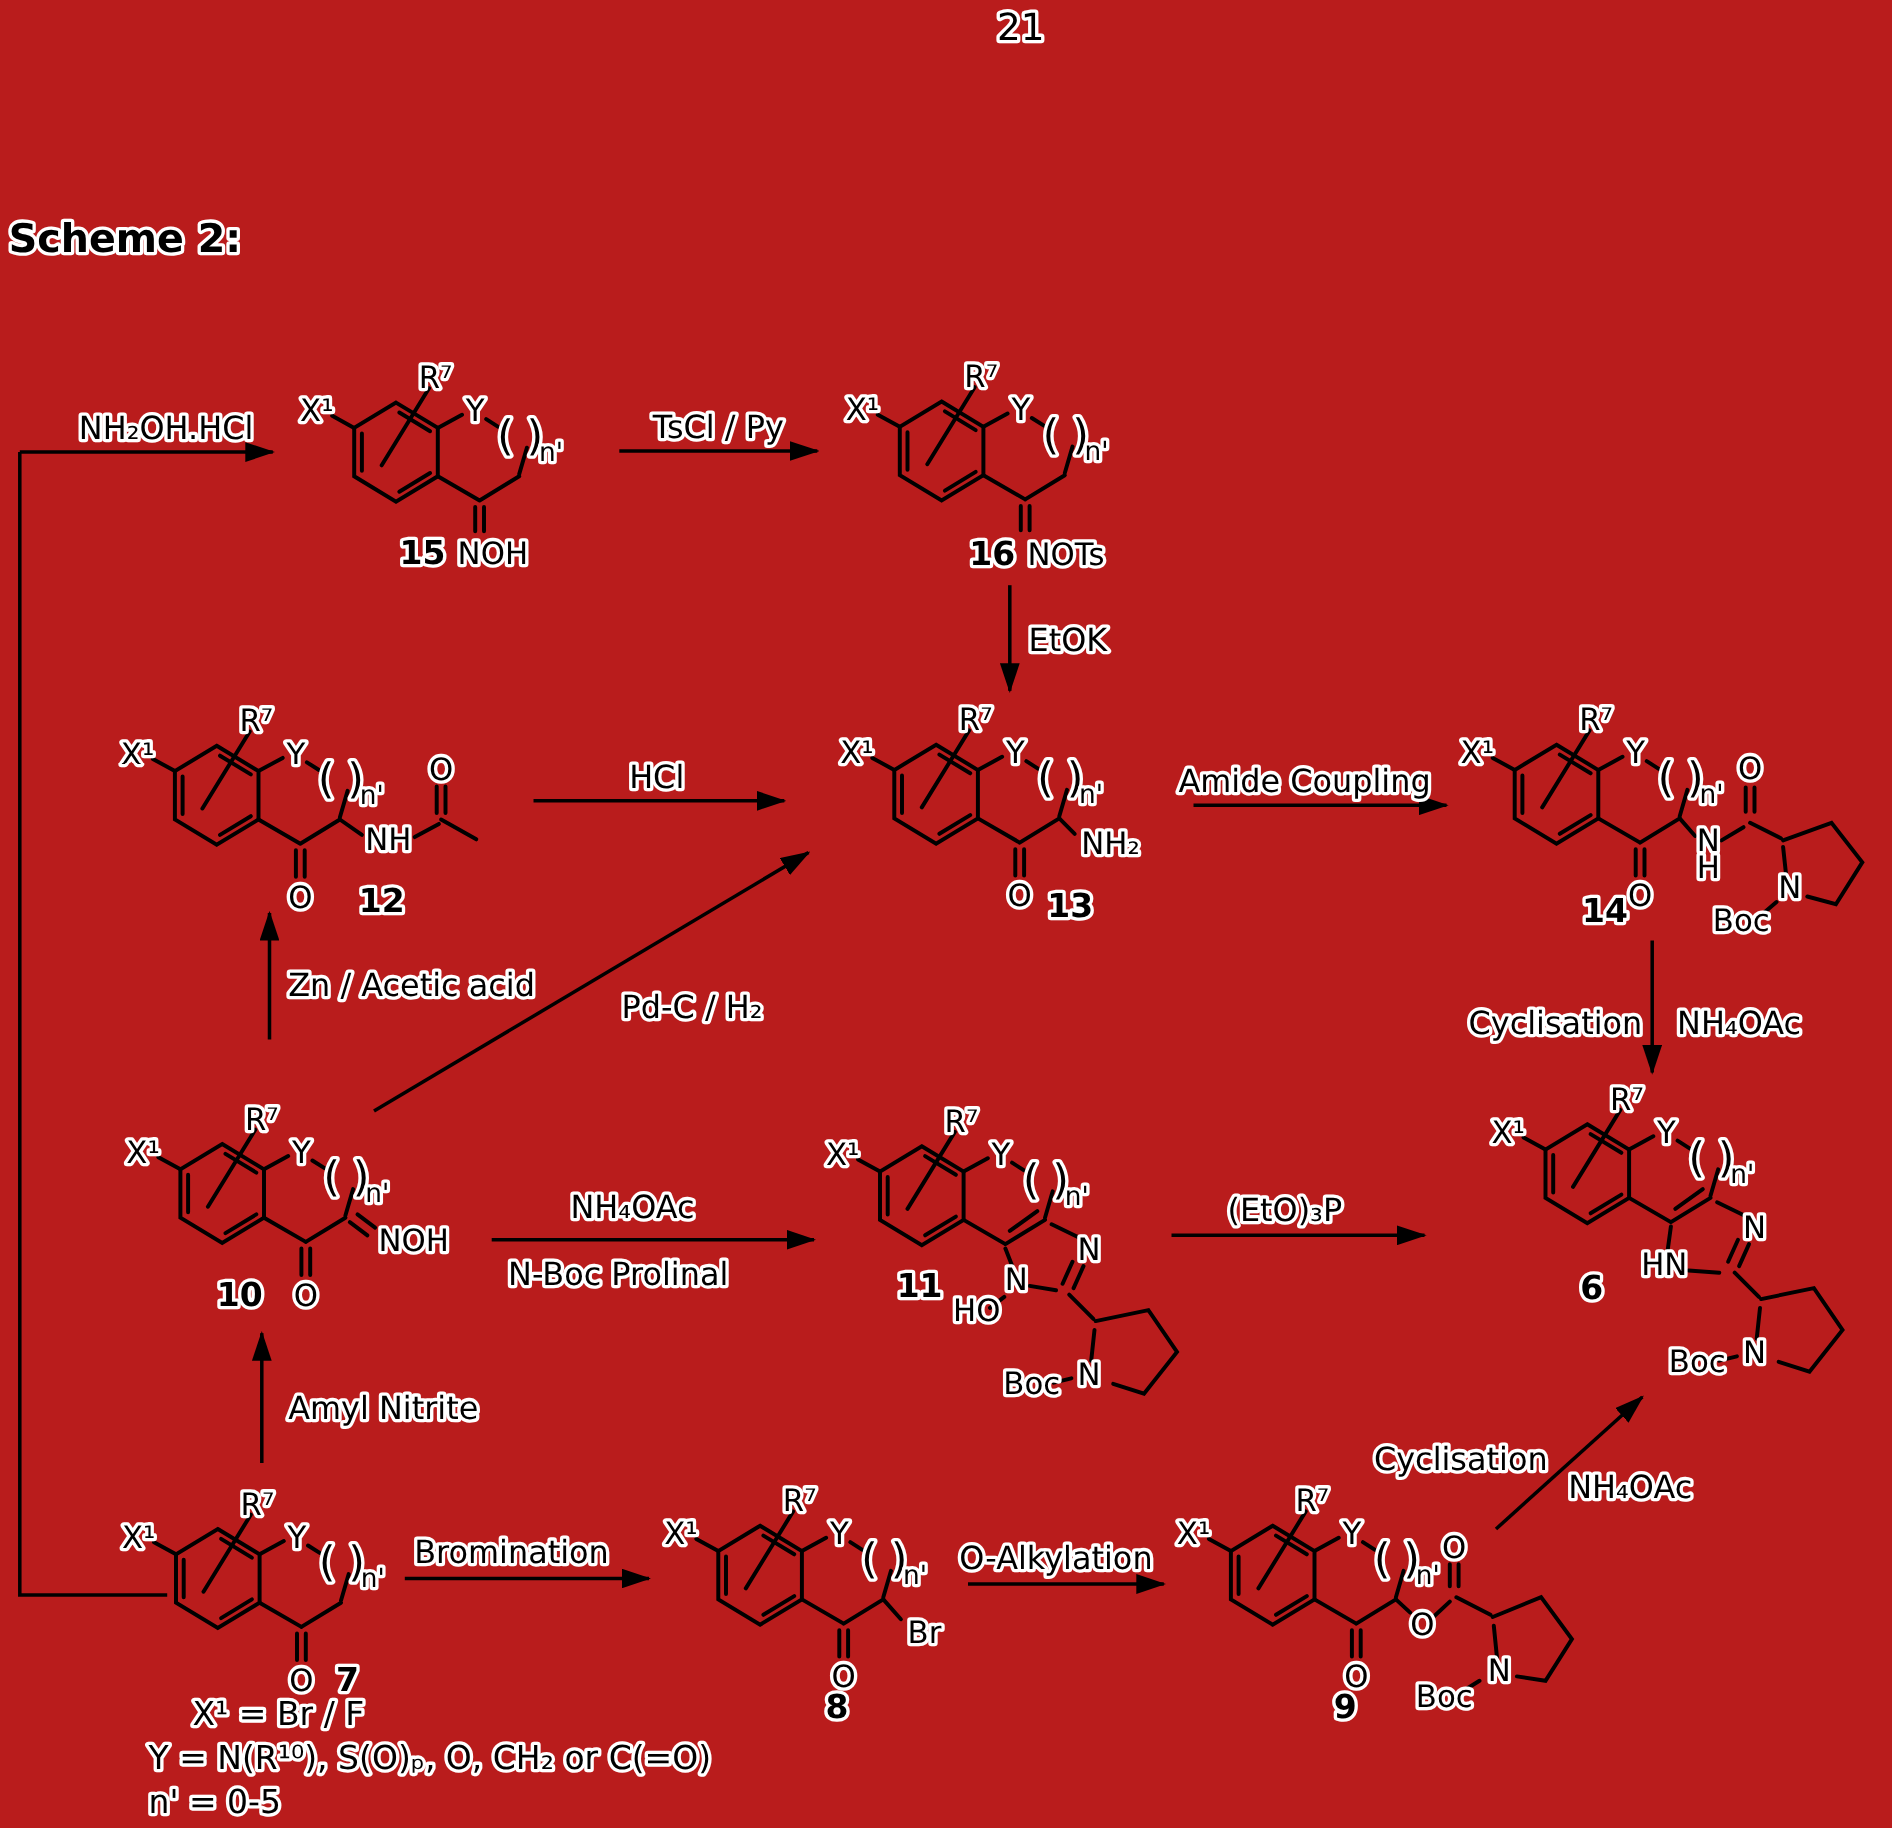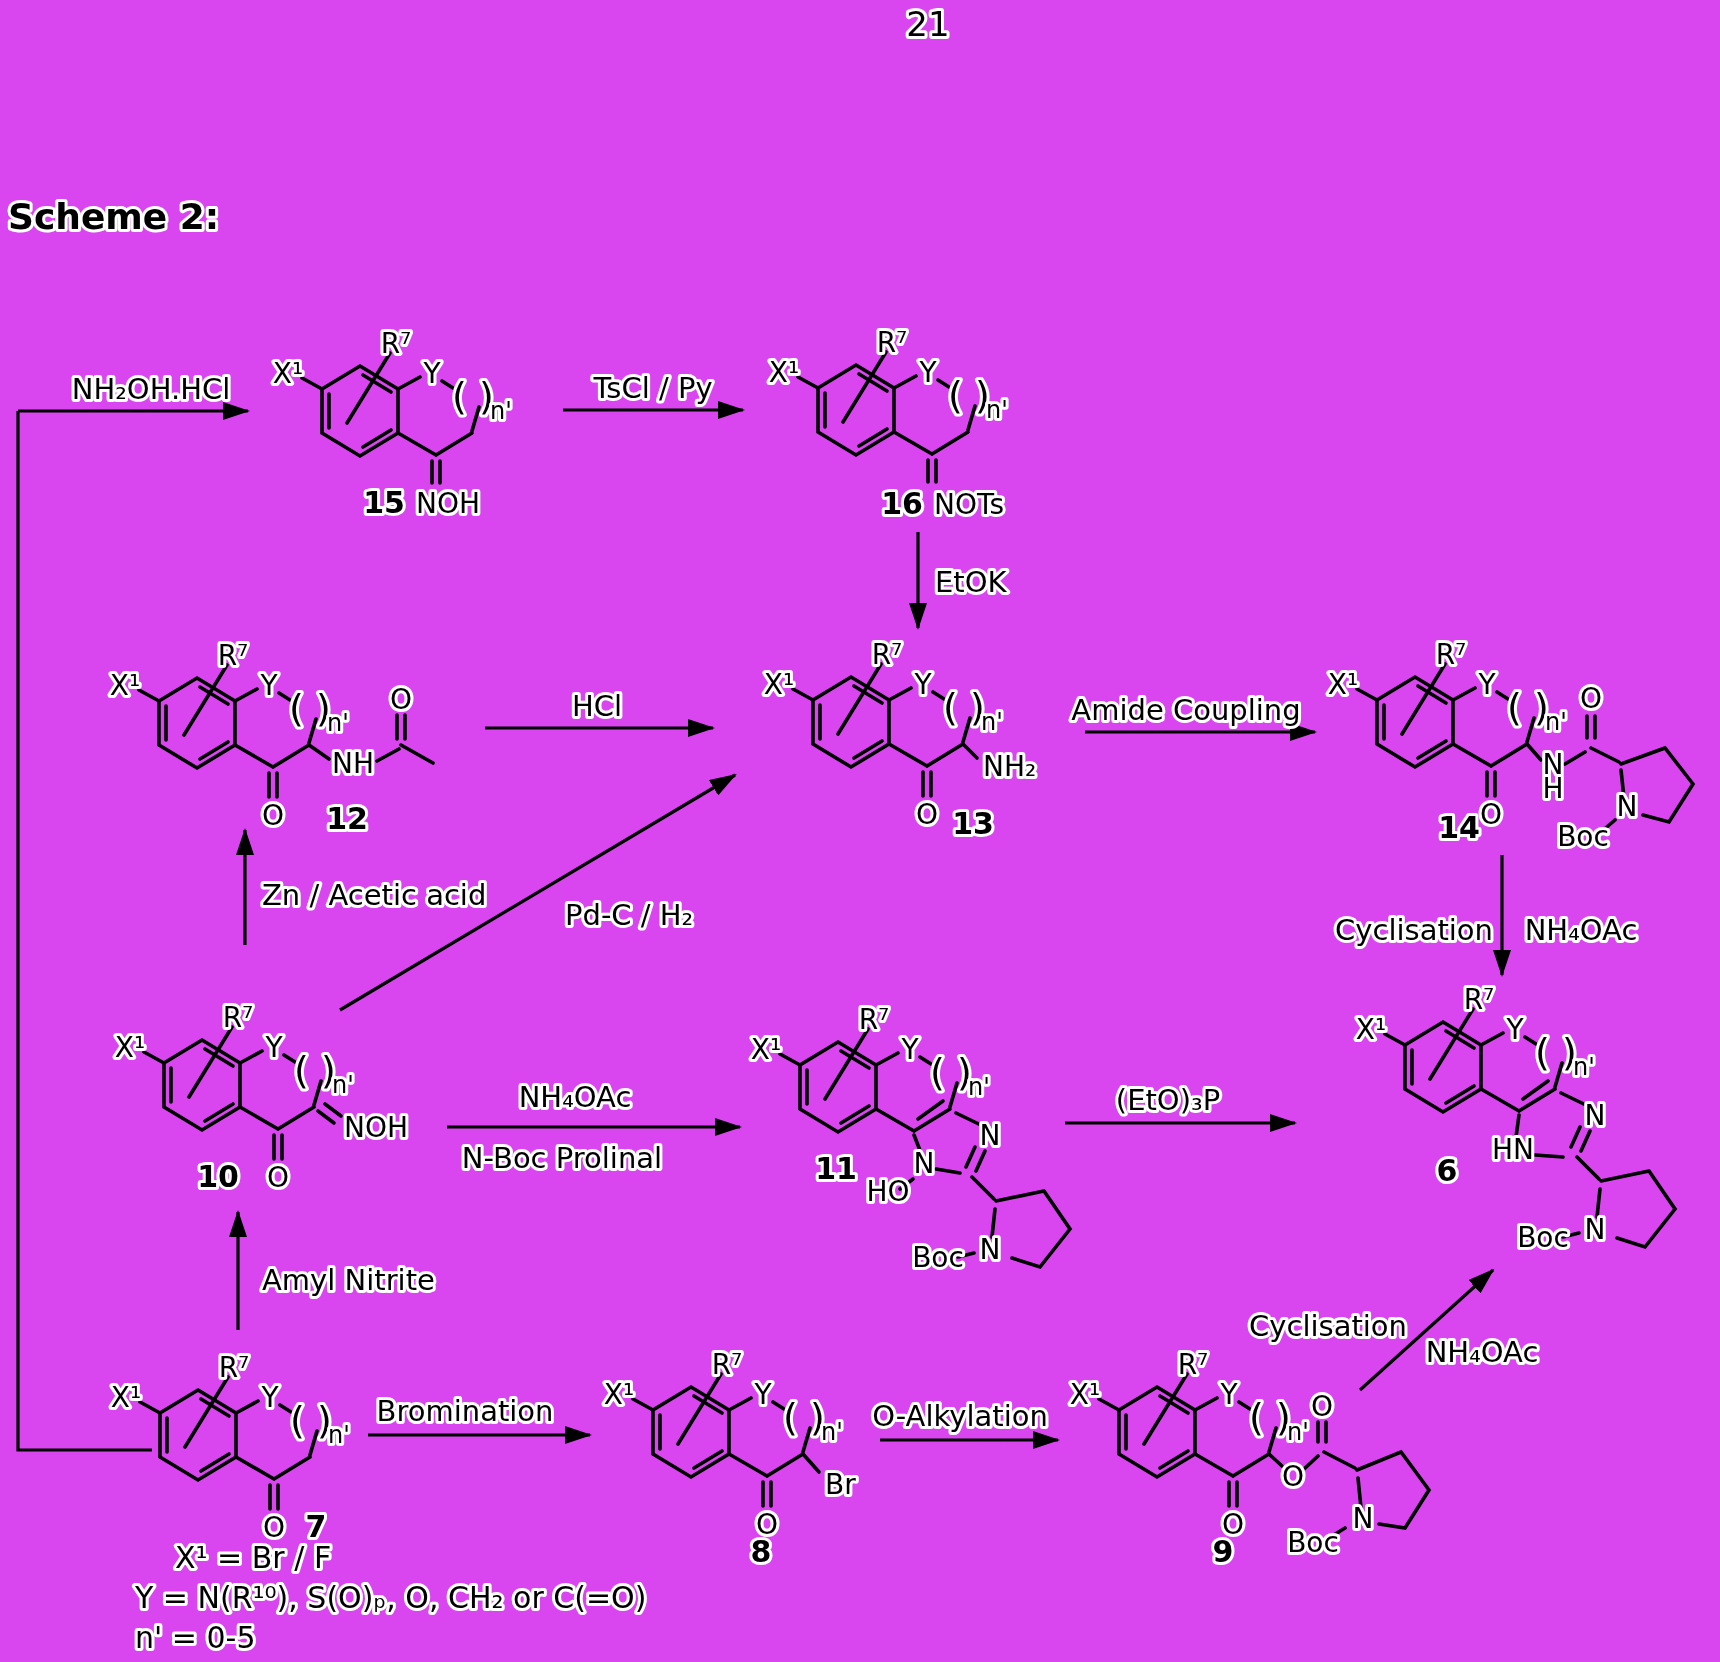--- a/index.html
+++ b/index.html
@@ -1,16 +1,16 @@
 <!DOCTYPE html>
 <html><head>
 <meta charset="utf-8">
 <style>
   html,body{margin:0;padding:0;background:#fff;}
-  .stage{width:1720px;height:1662px;position:relative;background:#d946ef;}
+  .stage{width:1720px;height:1662px;position:relative;background:#b91c1c;}
   svg{display:block;font-family:"DejaVu Sans","Liberation Sans",sans-serif;}
   svg text{paint-order:stroke;stroke:#fff;stroke-width:6px;stroke-linejoin:round;fill:#000;}
   .b{stroke:#000;stroke-width:3.6;fill:none;stroke-linecap:round;}
   .ar{stroke:#000;stroke-width:3.2;fill:none;stroke-linecap:butt;stroke-linejoin:miter;}
   .at{font-size:28px;text-anchor:middle;}
   .ats{font-size:28px;text-anchor:start;}
   .sm{font-size:24px;}
   .paren{font-size:38px;text-anchor:start;}
   .num{font-size:30px;font-weight:bold;text-anchor:middle;}
   .rxn{font-size:29px;text-anchor:middle;}

